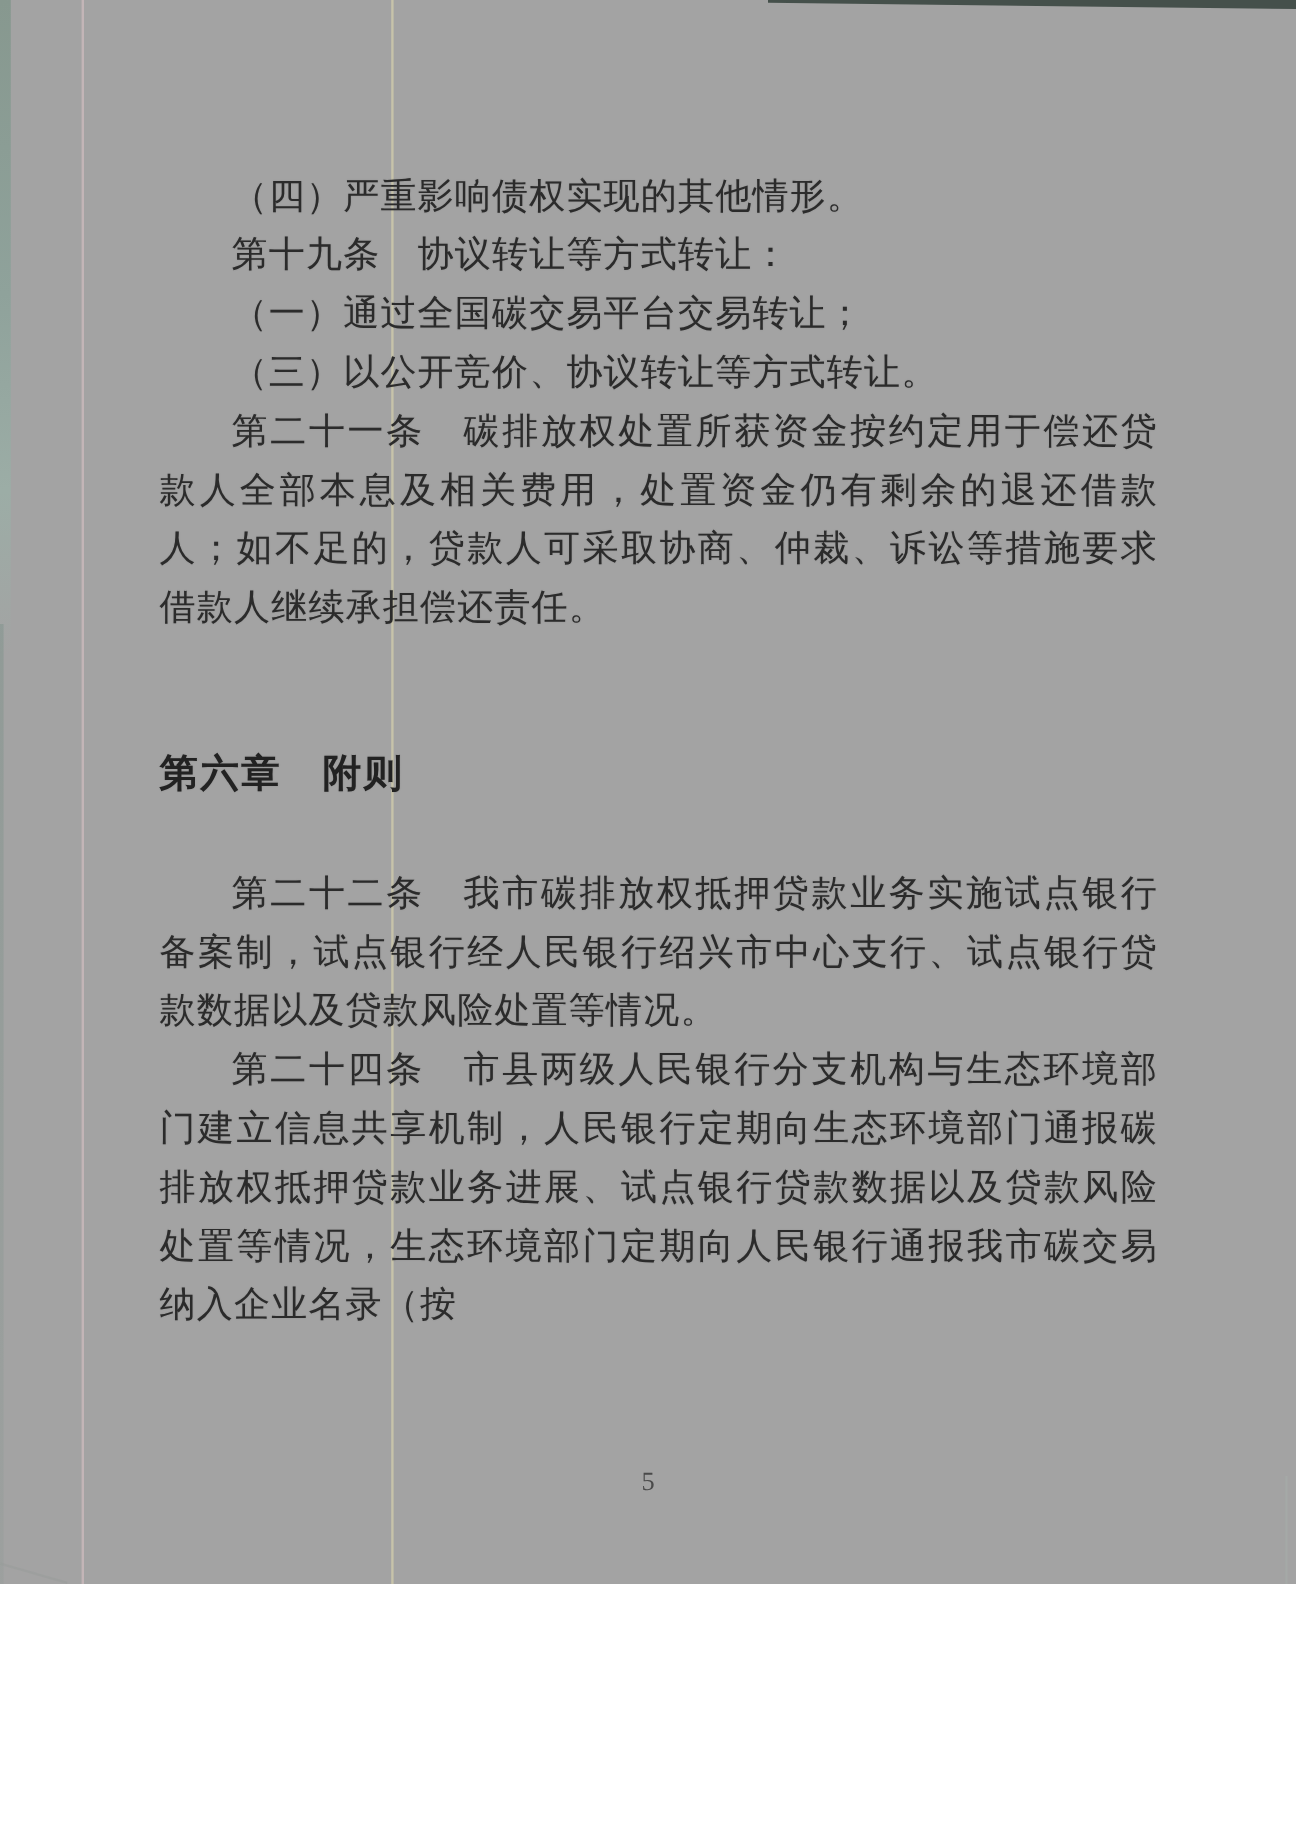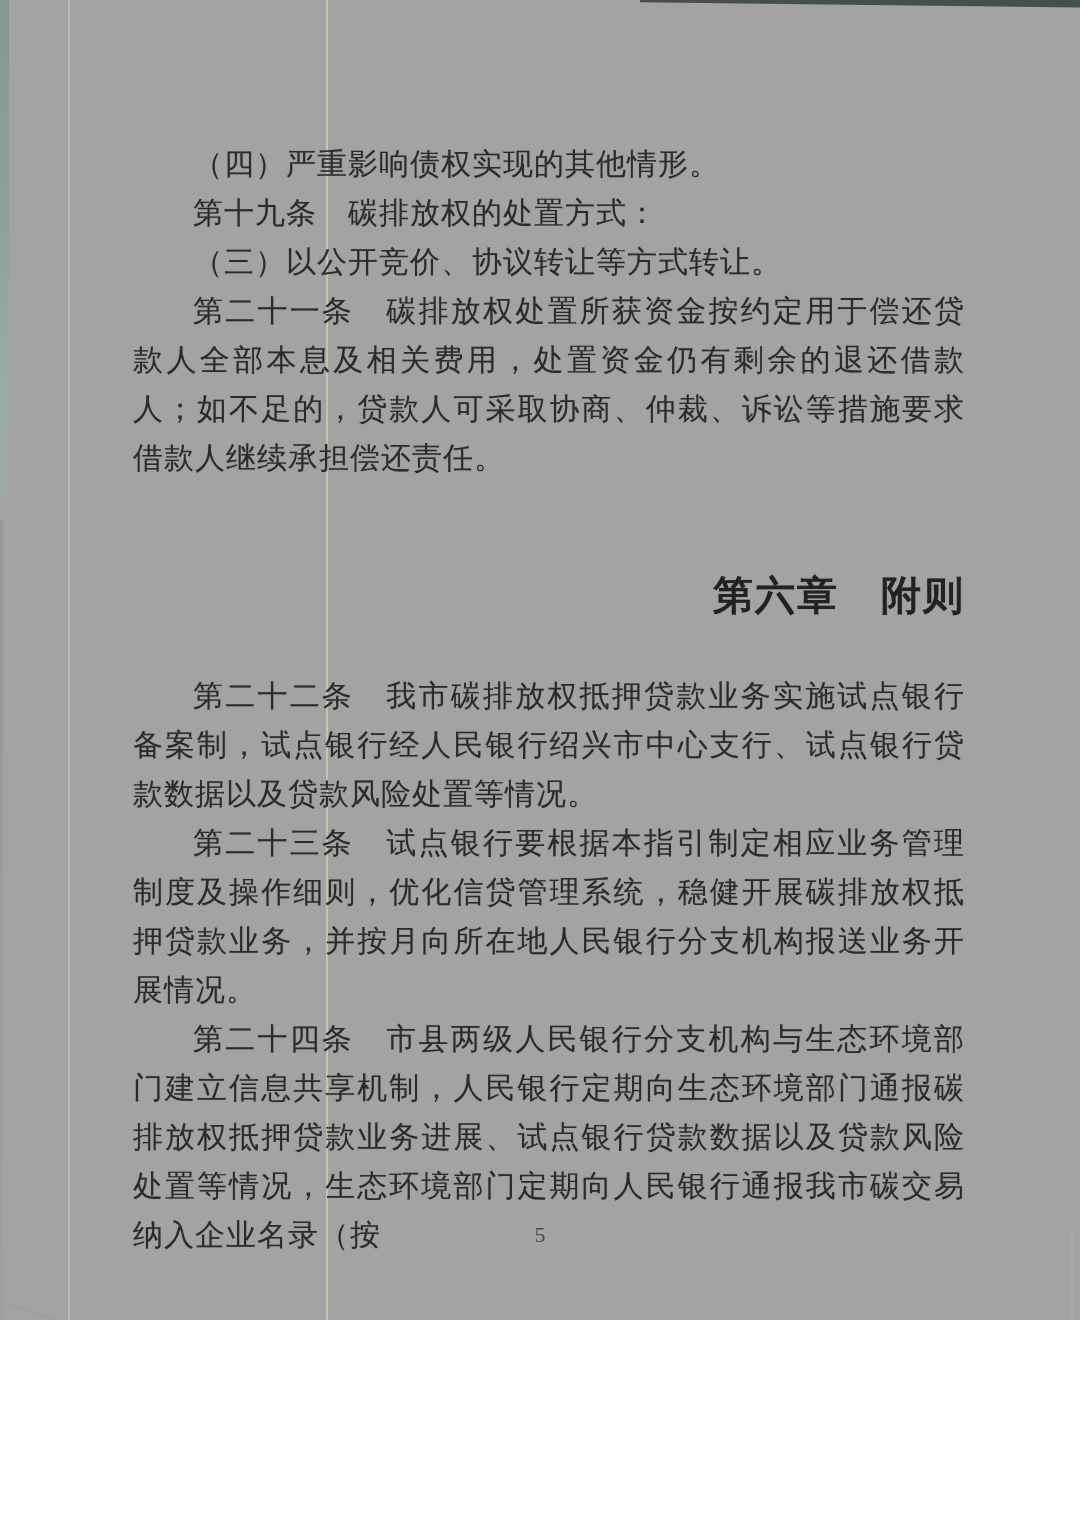--- a/index.html
+++ b/index.html
@@ -78,25 +78,25 @@
     font-size: 30px;
     line-height: 49px;
     letter-spacing: 1px;
     text-indent: 2em;
     text-align: justify;
     text-shadow: 0 0 1px rgba(70,70,70,0.35);
   }
   .chapter {
     margin: 93px 0 56px 0;
     font-family: "Liberation Sans", "DejaVu Sans", sans-serif;
-    font-size: 40px;
+    font-size: 32px;
     font-weight: bold;
     line-height: 40px;
     letter-spacing: 2px;
-    text-align: right;
+    text-align: left;
     color: #222;
     text-shadow: 0 0 1px rgba(60,60,60,0.35);
   }
   .page-number {
     position: absolute;
     left: 0; right: 0;
     bottom: 72px;
     text-align: center;
     font-size: 22px;
     color: #4a4a4a;
@@ -110,26 +110,26 @@
   <div class="scan-strip-left"></div>
   <div class="scan-strip-left-lower"></div>
   <div class="scan-line-pink"></div>
   <div class="scan-line-yellow"></div>
   <div class="scan-wedge-top-right"></div>
   <div class="scan-corner-bottom-left"></div>
   <div class="scan-edge-right-bottom"></div>
 
   <div class="content">
     <p class="para">（四）严重影响债权实现的其他情形。</p>
-    <p class="para">第十九条　碳排放权的处置方式：</p>
+    <p class="para">第十九条　协议转让等方式转让：</p>
+    <p class="para">（一）通过全国碳交易平台交易转让；</p>
     <p class="para">（三）以公开竞价、协议转让等方式转让。</p>
     <p class="para">第二十一条　碳排放权处置所获资金按约定用于偿还贷款人全部本息及相关费用，处置资金仍有剩余的退还借款人；如不足的，贷款人可采取协商、仲裁、诉讼等措施要求借款人继续承担偿还责任。</p>
 
     <h2 class="chapter">第六章　附则</h2>
 
     <p class="para">第二十二条　我市碳排放权抵押贷款业务实施试点银行备案制，试点银行经人民银行绍兴市中心支行、试点银行贷款数据以及贷款风险处置等情况。</p>
-    <p class="para">第二十三条　试点银行要根据本指引制定相应业务管理制度及操作细则，优化信贷管理系统，稳健开展碳排放权抵押贷款业务，并按月向所在地人民银行分支机构报送业务开展情况。</p>
     <p class="para">第二十四条　市县两级人民银行分支机构与生态环境部门建立信息共享机制，人民银行定期向生态环境部门通报碳排放权抵押贷款业务进展、试点银行贷款数据以及贷款风险处置等情况，生态环境部门定期向人民银行通报我市碳交易纳入企业名录（按</p>
   </div>
 
   <div class="page-number">5</div>
 
 </div>
 
 </body></html>

